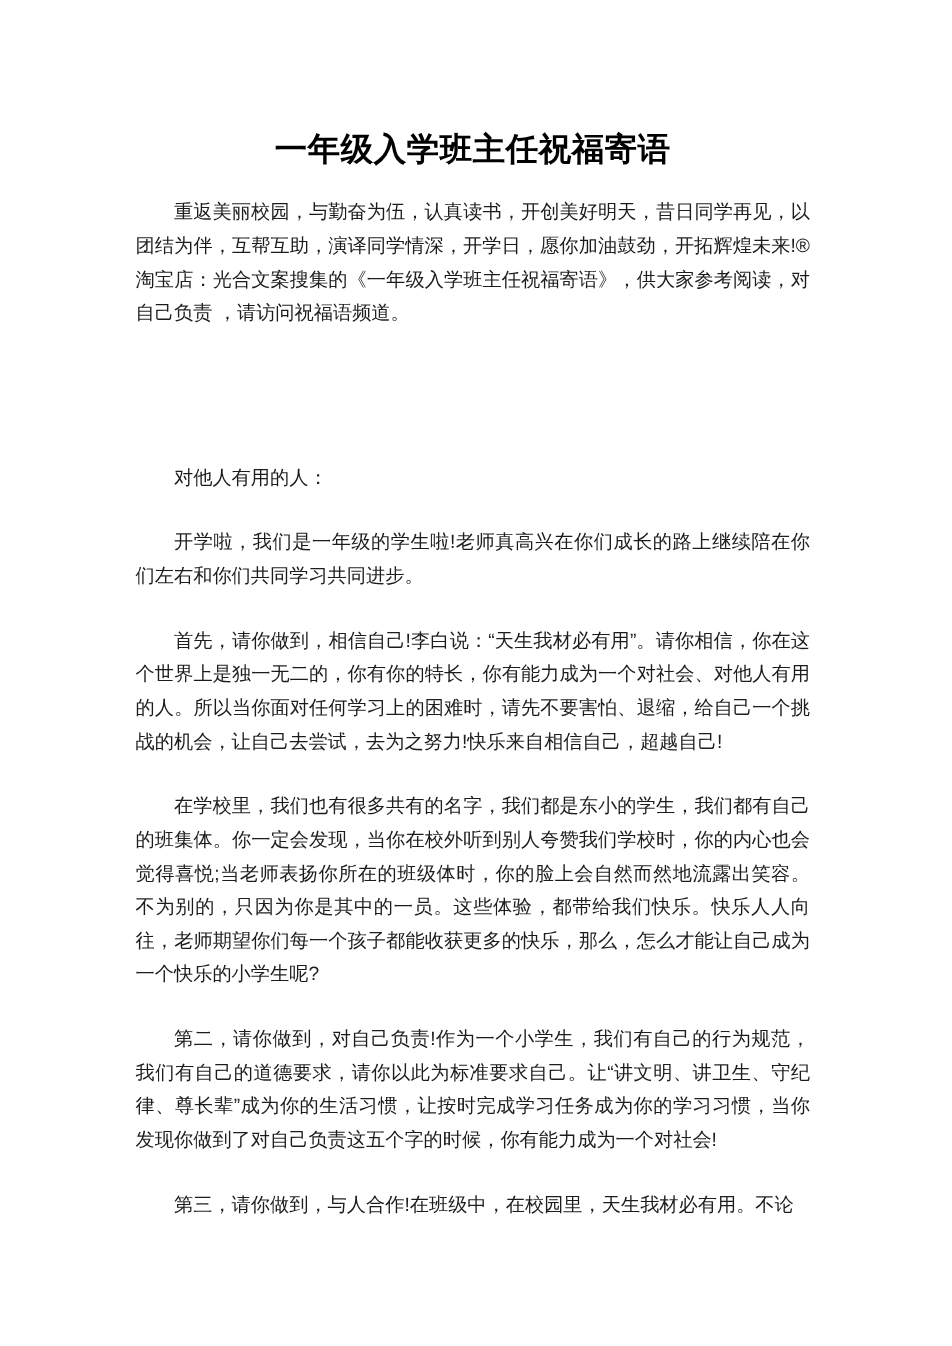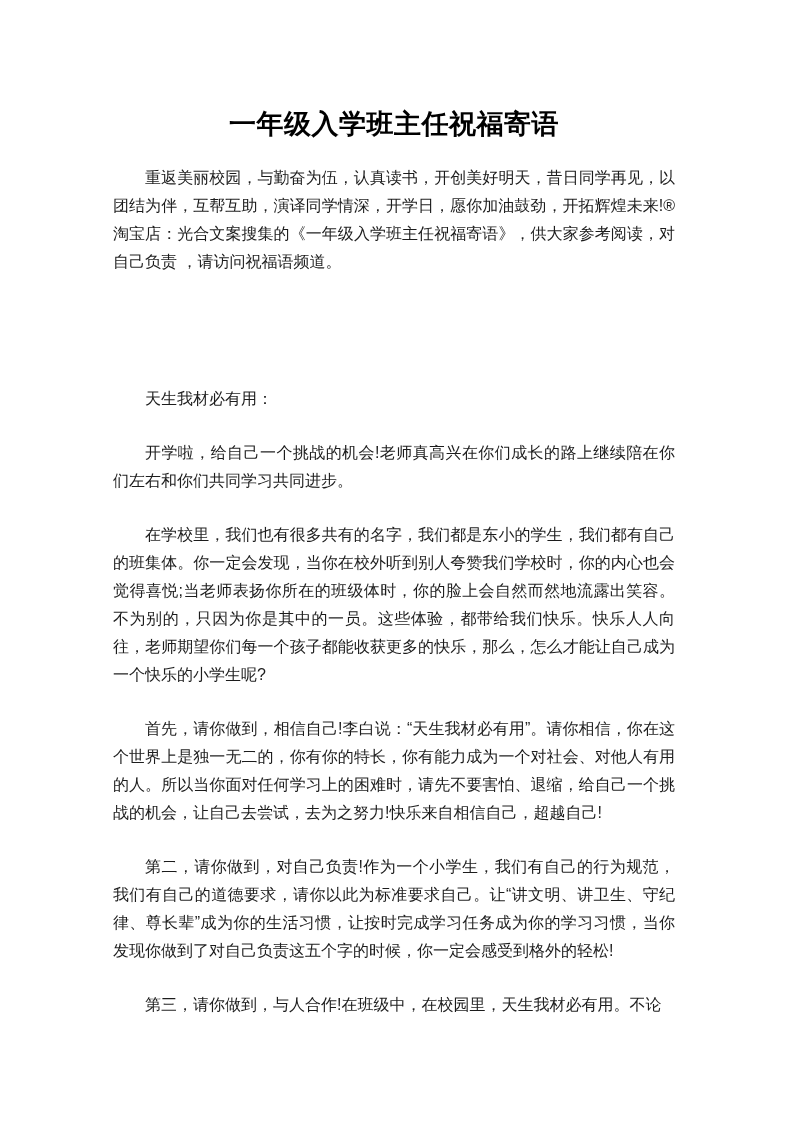--- a/index.html
+++ b/index.html
@@ -44,24 +44,24 @@
   }
 </style>
 </head>
 <body>
 
 <div class="page">
   <h1 class="title">一年级入学班主任祝福寄语</h1>
 
   <p class="para intro">重返美丽校园，与勤奋为伍，认真读书，开创美好明天，昔日同学再见，以团结为伴，互帮互助，演译同学情深，开学日，愿你加油鼓劲，开拓辉煌未来!®淘宝店：光合文案搜集的《一年级入学班主任祝福寄语》，供大家参考阅读，对自己负责 ，请访问祝福语频道。</p>
 
-  <p class="para greeting">天生我材必有用：</p>
+  <p class="para greeting">对他人有用的人：</p>
 
-  <p class="para">开学啦，给自己一个挑战的机会!老师真高兴在你们成长的路上继续陪在你们左右和你们共同学习共同进步。</p>
+  <p class="para">开学啦，我们是一年级的学生啦!老师真高兴在你们成长的路上继续陪在你们左右和你们共同学习共同进步。</p>
+
+  <p class="para">首先，请你做到，相信自己!李白说：“天生我材必有用”。请你相信，你在这个世界上是独一无二的，你有你的特长，你有能力成为一个对社会、对他人有用的人。所以当你面对任何学习上的困难时，请先不要害怕、退缩，给自己一个挑战的机会，让自己去尝试，去为之努力!快乐来自相信自己，超越自己!</p>
 
   <p class="para">在学校里，我们也有很多共有的名字，我们都是东小的学生，我们都有自己的班集体。你一定会发现，当你在校外听到别人夸赞我们学校时，你的内心也会觉得喜悦;当老师表扬你所在的班级体时，你的脸上会自然而然地流露出笑容。不为别的，只因为你是其中的一员。这些体验，都带给我们快乐。快乐人人向往，老师期望你们每一个孩子都能收获更多的快乐，那么，怎么才能让自己成为一个快乐的小学生呢?</p>
 
-  <p class="para">首先，请你做到，相信自己!李白说：“天生我材必有用”。请你相信，你在这个世界上是独一无二的，你有你的特长，你有能力成为一个对社会、对他人有用的人。所以当你面对任何学习上的困难时，请先不要害怕、退缩，给自己一个挑战的机会，让自己去尝试，去为之努力!快乐来自相信自己，超越自己!</p>
-
-  <p class="para">第二，请你做到，对自己负责!作为一个小学生，我们有自己的行为规范，我们有自己的道德要求，请你以此为标准要求自己。让“讲文明、讲卫生、守纪律、尊长辈”成为你的生活习惯，让按时完成学习任务成为你的学习习惯，当你发现你做到了对自己负责这五个字的时候，你一定会感受到格外的轻松!</p>
+  <p class="para">第二，请你做到，对自己负责!作为一个小学生，我们有自己的行为规范，我们有自己的道德要求，请你以此为标准要求自己。让“讲文明、讲卫生、守纪律、尊长辈”成为你的生活习惯，让按时完成学习任务成为你的学习习惯，当你发现你做到了对自己负责这五个字的时候，你有能力成为一个对社会!</p>
 
   <p class="para">第三，请你做到，与人合作!在班级中，在校园里，天生我材必有用。不论</p>
 </div>
 
 </body></html>

